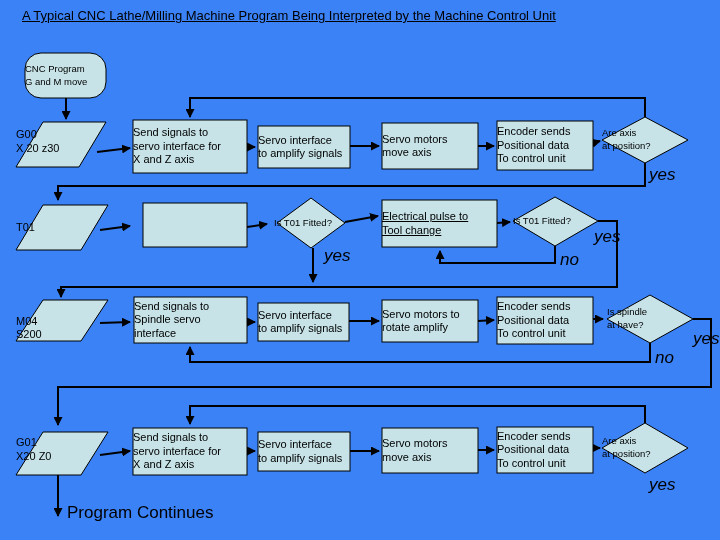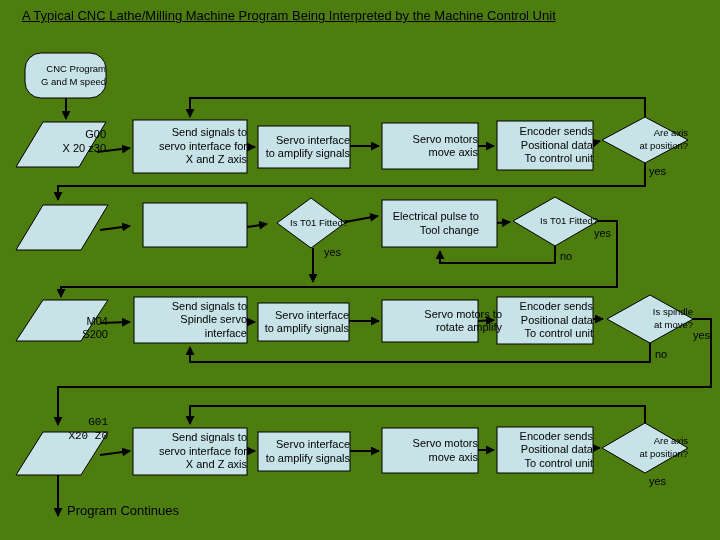--- a/index.html
+++ b/index.html
@@ -1,26 +1,26 @@
 <!DOCTYPE html>
 <html><head>
 <meta charset="utf-8">
 <style>
   html,body{margin:0;padding:0;background:#fff;}
-  .canvas{position:relative;width:720px;height:540px;background:#4d7c0f;
+  .canvas{position:relative;width:720px;height:540px;background:#3b82f6;
           font-family:"Liberation Sans",sans-serif;color:#000;overflow:hidden;}
   .title{position:absolute;left:22px;top:8px;font-size:13px;text-decoration:underline;white-space:nowrap;}
   svg.layer{position:absolute;left:0;top:0;width:720px;height:540px;}
   svg .shape{stroke:#000;stroke-width:1;}
   svg .conn{fill:none;stroke:#000;stroke-width:2;}
-  .st{position:absolute;display:flex;flex-direction:column;align-items:flex-end;justify-content:center;
+  .st{position:absolute;display:flex;flex-direction:column;align-items:flex-start;justify-content:center;
       text-align:center;font-size:11px;line-height:1.22;}
   .st.sm{font-size:9.5px;line-height:1.35;}
-  .lbl{position:absolute;font-size:11px;white-space:nowrap;}
-  .footer{position:absolute;font-size:13px;white-space:nowrap;}
+  .lbl{position:absolute;font-size:17px;white-space:nowrap;font-style:italic;}
+  .footer{position:absolute;font-size:17px;white-space:nowrap;}
 </style>
 </head>
 <body>
 
 <div class="canvas">
 
   <div class="title">A Typical CNC Lathe/Milling Machine Program Being Interpreted by the Machine Control Unit</div>
 
   <svg class="layer" viewBox="0 0 720 540">
     <defs>
@@ -87,21 +87,21 @@
     <polygon class="shape" points="43,432 108,432 81,475 16,475" fill="#C7E3E7"></polygon>
     <rect class="shape" x="133" y="428" width="114" height="47" fill="#C7E3E7"></rect>
     <rect class="shape" x="258" y="432" width="92" height="39" fill="#C7E3E7"></rect>
     <rect class="shape" x="382" y="428" width="96" height="45" fill="#C7E3E7"></rect>
     <rect class="shape" x="497" y="427" width="96" height="46" fill="#C7E3E7"></rect>
     <polygon class="shape" points="645,423 688,448 645,473 602,448" fill="#C7E3E7"></polygon>
   </svg>
 
   <div class="st sm" style="left:25px;top:53px;width:81px;height:45px;">
     <span>CNC Program</span>
-    <span>G and M speed</span>
+    <span>G and M move</span>
   </div>
 
   <div class="st" style="left:16px;top:122px;width:90px;height:39px;">
     <span>G00</span>
     <span>X 20 z30</span>
   </div>
   <div class="st" style="left:133px;top:120px;width:114px;height:53px;">
     <span>Send signals to</span>
     <span>servo interface for</span>
     <span>X and Z axis</span>
@@ -118,24 +118,27 @@
     <span>Encoder sends</span>
     <span>Positional data</span>
     <span>To control unit</span>
   </div>
   <div class="st sm" style="left:602px;top:117px;width:86px;height:46px;">
     <span>Are axis</span>
     <span>at position?</span>
   </div>
   <span class="lbl" style="left:649px;top:165px;">yes</span>
 
+  <div class="st" style="left:16px;top:205px;width:92px;height:45px;">
+    <span>T01</span>
+  </div>
   <div class="st sm" style="left:274px;top:198px;width:74px;height:50px;">
     <span>Is T01 Fitted?</span>
   </div>
-  <div class="st" style="left:382px;top:200px;width:97px;height:47px;">
+  <div class="st" style="left:382px;top:200px;width:97px;height:47px;text-decoration:underline;">
     <span>Electrical pulse to</span>
     <span>Tool change</span>
   </div>
   <div class="st sm" style="left:513px;top:197px;width:85px;height:49px;">
     <span>Is T01 Fitted?</span>
   </div>
   <span class="lbl" style="left:324px;top:246px;">yes</span>
   <span class="lbl" style="left:594px;top:227px;">yes</span>
   <span class="lbl" style="left:560px;top:250px;">no</span>
 
@@ -156,26 +159,26 @@
     <span>Servo motors to</span>
     <span>rotate amplify</span>
   </div>
   <div class="st" style="left:497px;top:297px;width:96px;height:47px;">
     <span>Encoder sends</span>
     <span>Positional data</span>
     <span>To control unit</span>
   </div>
   <div class="st sm" style="left:607px;top:295px;width:86px;height:48px;">
     <span>Is spindle</span>
-    <span>at move?</span>
+    <span>at have?</span>
   </div>
   <span class="lbl" style="left:693px;top:329px;">yes</span>
   <span class="lbl" style="left:655px;top:348px;">no</span>
 
-  <div class="st" style="left:16px;top:412px;width:92px;height:35px;font-family:Liberation Mono, monospace;">
+  <div class="st" style="left:16px;top:432px;width:92px;height:35px;">
     <span>G01</span>
     <span>X20 Z0</span>
   </div>
   <div class="st" style="left:133px;top:428px;width:114px;height:47px;">
     <span>Send signals to</span>
     <span>servo interface for</span>
     <span>X and Z axis</span>
   </div>
   <div class="st" style="left:258px;top:432px;width:92px;height:39px;">
     <span>Servo interface</span>

